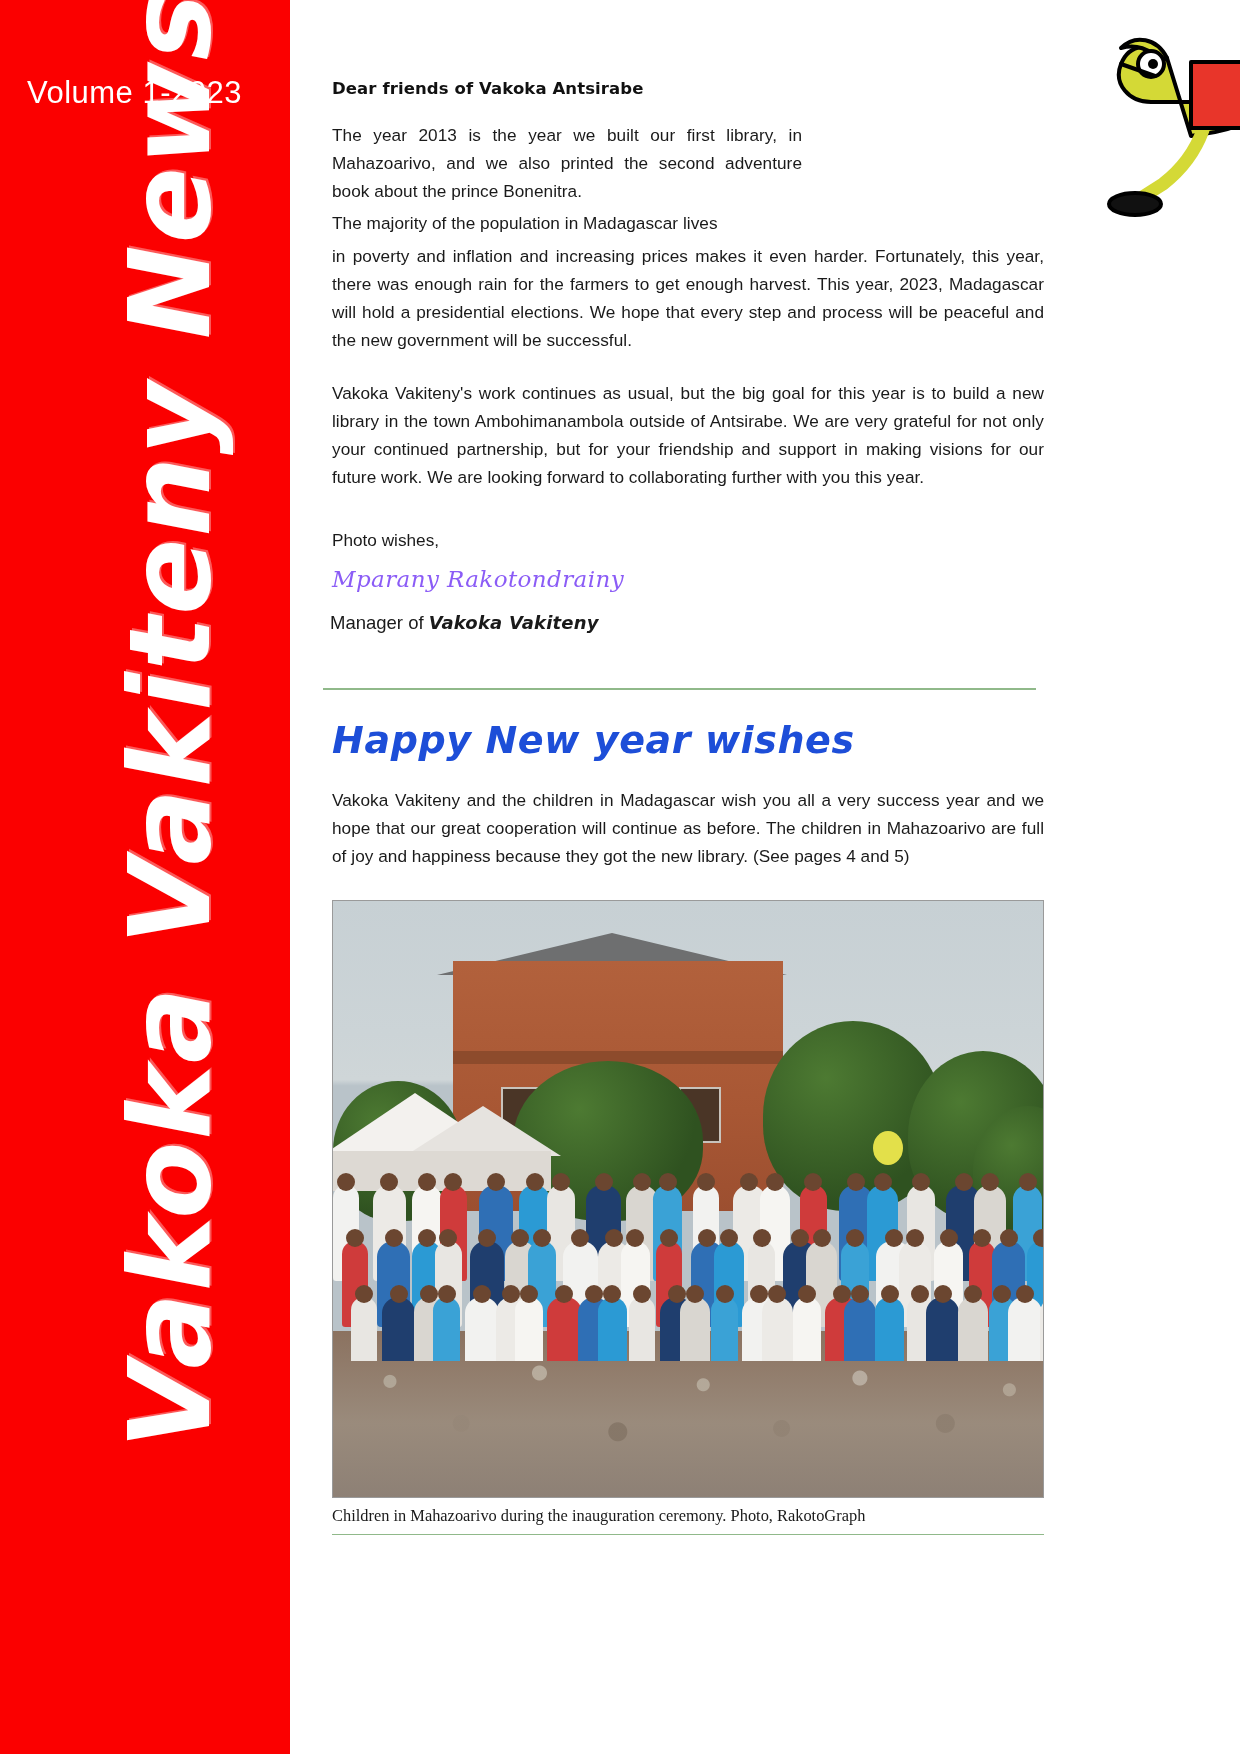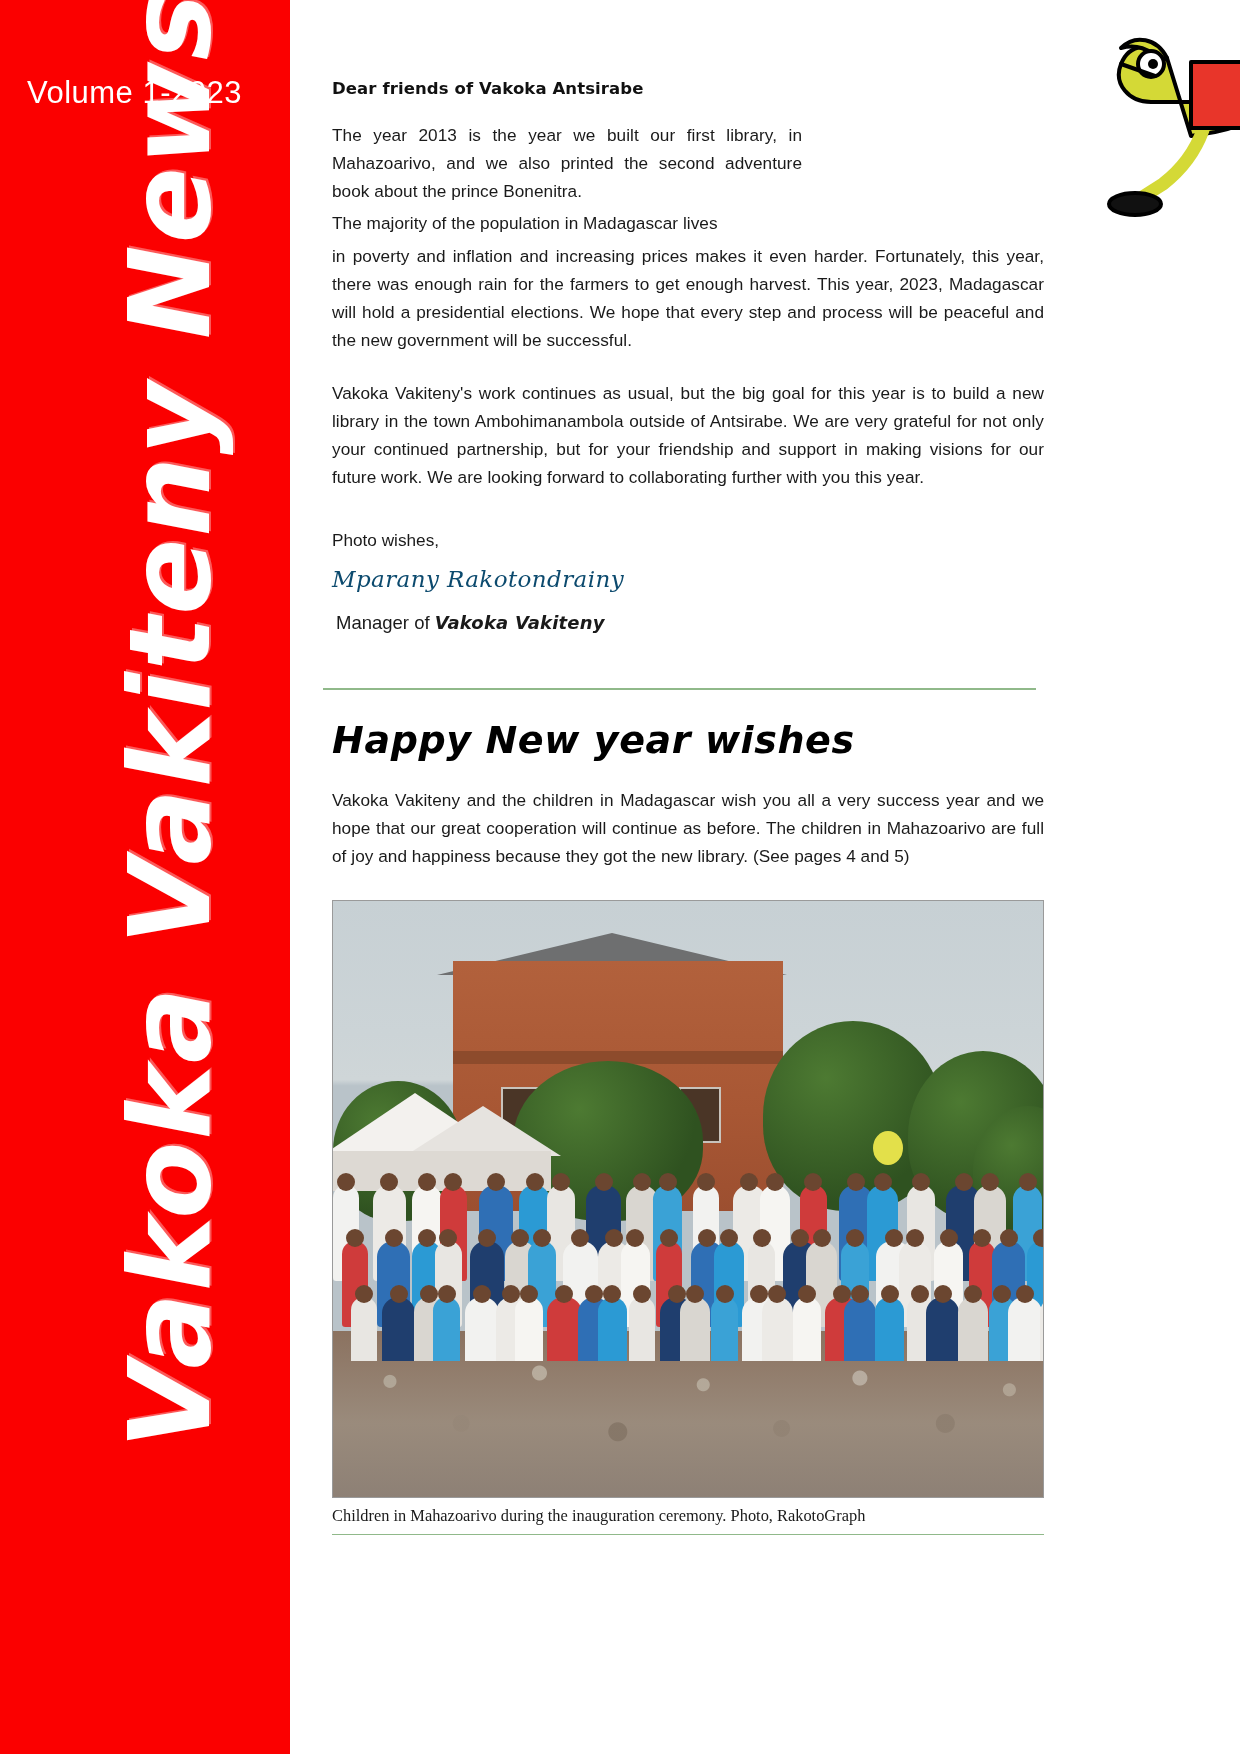--- a/index.html
+++ b/index.html
@@ -135,27 +135,27 @@
     color: #1a1a1a;
   }
 
   .signature {
     position: absolute;
     left: 42px;
     top: 566px;
     font-family: "DejaVu Serif", serif;
     font-style: italic;
     font-size: 23px;
-    color: #0c4a6e;
+    color: #8b5cf6;
     letter-spacing: 0.4px;
   }
 
   .manager-line {
     position: absolute;
-    left: 46px;
+    left: 40px;
     top: 612px;
     font-family: "Liberation Sans", sans-serif;
     font-size: 18.5px;
     color: #1a1a1a;
   }
 
   .brand-script {
     font-family: "DejaVu Sans", sans-serif;
     font-weight: bold;
     font-style: italic;
@@ -175,21 +175,21 @@
 
   
   .section-heading {
     position: absolute;
     left: 42px;
     top: 718px;
     font-family: "DejaVu Sans", sans-serif;
     font-weight: bold;
     font-style: italic;
     font-size: 38px;
-    color: #000000;
+    color: #1d4ed8;
     letter-spacing: 0.6px;
   }
 
   .p4 {
     position: absolute;
     left: 42px;
     top: 787px;
     width: 712px;
   }
 

